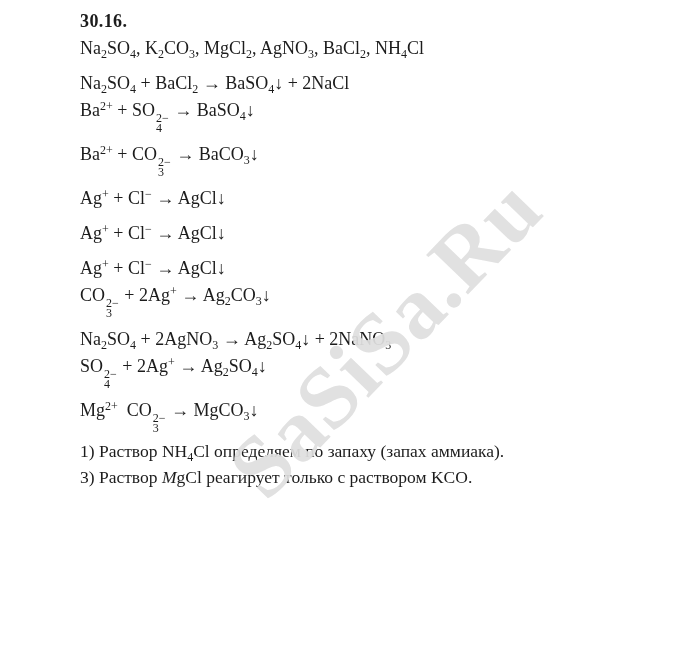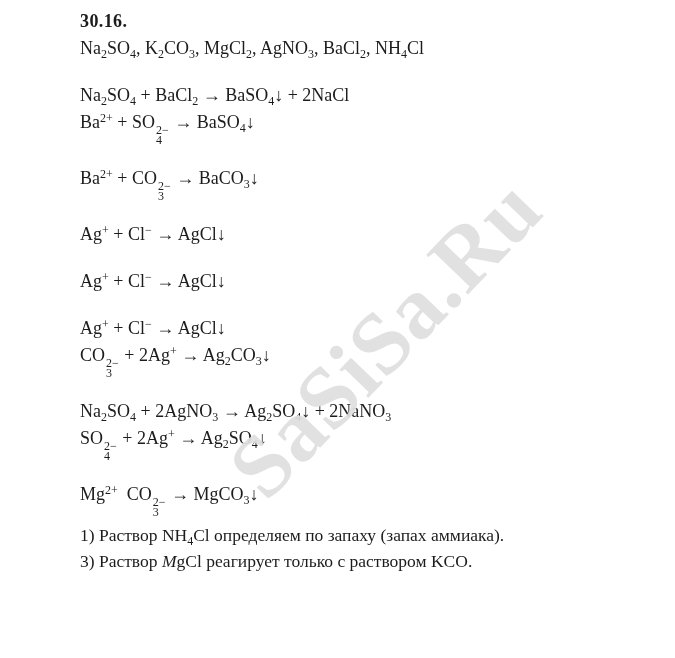--- a/index.html
+++ b/index.html
@@ -3,21 +3,21 @@
 <meta charset="utf-8">
 <style>
   html,body{margin:0;padding:0;background:#ffffff;}
   .page{
     position:relative;width:674px;height:658px;background:#ffffff;
     overflow:hidden;font-family:"Liberation Serif",serif;color:#1c1c1c;
   }
   .content{position:absolute;left:80px;top:8px;z-index:1;}
   .heading{font-weight:bold;font-size:18px;line-height:27px;letter-spacing:0.4px;}
   .line{font-size:18px;line-height:27px;white-space:nowrap;font-family:Liberation Serif, serif;}
-  .group{margin-top:20px;}
+  .group{margin-top:8px;}
   .notes{margin-top:5px;}
   .note{font-size:17.5px;line-height:26px;white-space:nowrap;}
   sub{font-size:12px;vertical-align:-4px;line-height:0;}
   sup{font-size:12px;vertical-align:6px;line-height:0;}
   .stk{display:inline-flex;flex-direction:column;align-items:flex-start;
        vertical-align:-6px;line-height:1;margin:0 1px;}
   .stk span{font-size:12px;line-height:9.5px;}
   .watermark{
     position:absolute;left:385px;top:338px;
     transform:translate(-50%,-50%) rotate(-46deg);

